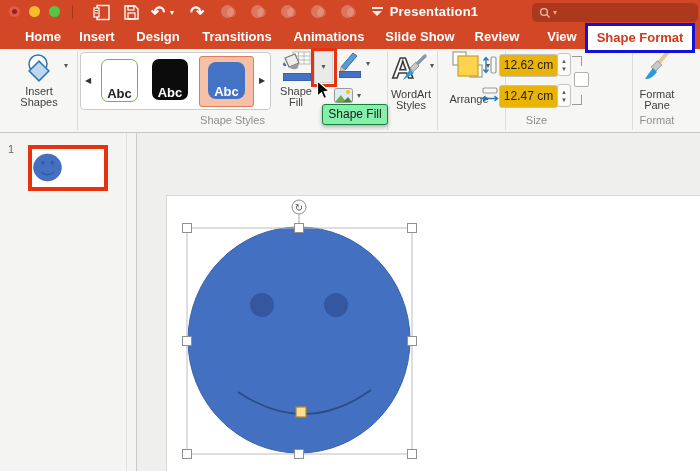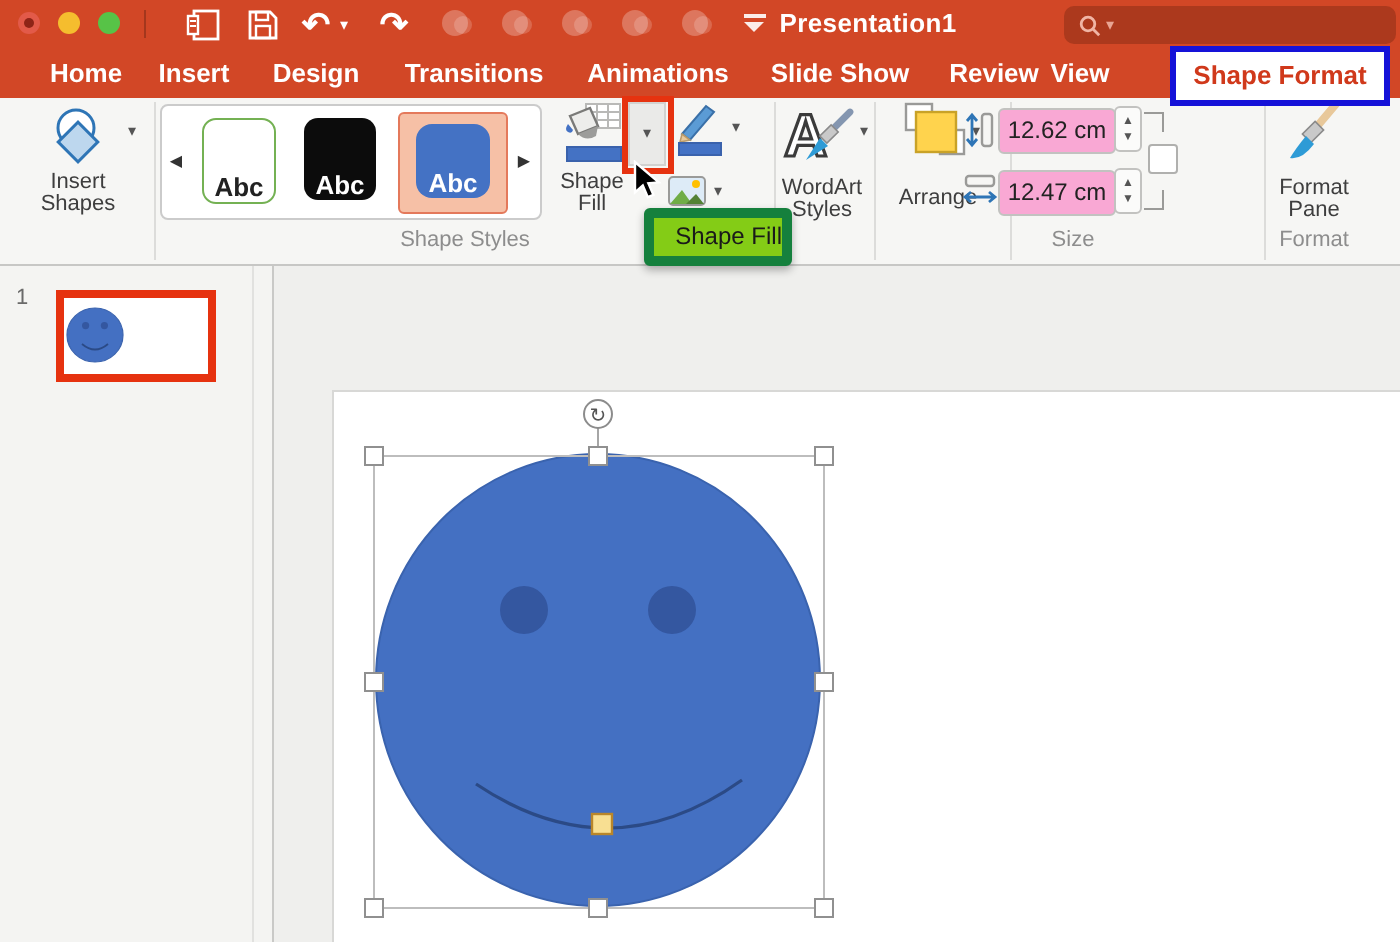--- a/index.html
+++ b/index.html
@@ -36,28 +36,28 @@
   .caret{font-size:8px;color:#555;line-height:8px;}
   
   #gallery{left:80px;top:52px;width:189px;height:56px;background:#fff;border:1px solid #CBCBCB;border-radius:4px;}
   .gal-arrow{top:52px;height:56px;width:16px;display:flex;align-items:center;justify-content:center;font-size:8px;color:#333;}
   .thumb{font-size:13px;font-weight:700;display:flex;align-items:flex-end;justify-content:center;}
   #thumb-green{left:101px;top:59px;width:35px;height:41px;background:#fff;border:1.5px solid #74B153;border-radius:7px;color:#222;}
   #thumb-black{left:152px;top:59px;width:36px;height:41px;background:#0C0C0C;border-radius:7px;color:#fff;}
   #thumb-sel-wrap{left:199px;top:56px;width:53px;height:49px;background:#F6C0A6;border:1.5px solid #E4795B;border-radius:3px;}
   #thumb-blue{left:208px;top:62px;width:37px;height:37px;background:#4472C4;border-radius:8px;color:#fff;z-index:2;}
   
-  .spinfield{width:57px;height:21px;background:#f9a8d4;border:1px solid #C2C2C0;border-radius:3px;
+  .spinfield{width:57px;height:21px;background:#eab308;border:1px solid #C2C2C0;border-radius:3px;
       font-size:12px;color:#222;text-align:center;line-height:21px;}
   .stepper{width:14px;height:23px;background:#FBFBFA;border:1px solid #C2C2C0;border-radius:3px;
       display:flex;flex-direction:column;align-items:center;justify-content:center;font-size:6px;color:#555;line-height:8px;}
   .bracket{width:9px;height:9px;}
   
-  #tooltip{left:322px;top:104px;width:64px;height:19px;background:#84cc16;border:5px solid #15803d;border-radius:3px;
-      box-shadow:0 2px 4px rgba(0,0,0,0.3);font-size:12px;color:#1A1A1A;text-align:right;line-height:19px;z-index:50;}
+  #tooltip{left:322px;top:104px;width:64px;height:19px;background:#86efac;border:1px solid #15803d;border-radius:3px;
+      box-shadow:0 2px 4px rgba(0,0,0,0.3);font-size:12px;color:#1A1A1A;text-align:center;line-height:19px;z-index:50;}
   #red-box-dropdown{left:311px;top:48px;width:20px;height:33px;border:3px solid #E6320F;z-index:40;}
   #cursor{left:316px;top:80px;z-index:60;}
   
   #content-bg{left:0;top:133px;width:700px;height:338px;background:#EFEFED;}
   #thumb-panel{left:0;top:133px;width:137px;height:338px;background:#F4F4F2;border-right:1px solid #C9C9C7;box-sizing:border-box;}
   #panel-innerline{left:126px;top:133px;width:1px;height:338px;background:#E1E1DF;}
   #slide-number{left:2px;top:143px;width:18px;text-align:center;font-size:11px;color:#6A6A6A;}
   #red-box-thumb{left:28px;top:145px;width:72px;height:38px;border:4px solid #E6320F;background:#fff;z-index:5;}
   #slide{left:166px;top:195px;width:534px;height:276px;background:#fff;border-left:1px solid #D8D8D6;border-top:1px solid #D8D8D6;box-sizing:border-box;}
   #canvas-svg{left:137px;top:133px;z-index:10;}
@@ -121,21 +121,21 @@
   </div>
 
   <div class="abs" id="tabbar"></div>
   <div class="abs tab" style="left:43px;">Home</div>
   <div class="abs tab" style="left:97px;">Insert</div>
   <div class="abs tab" style="left:158px;">Design</div>
   <div class="abs tab" style="left:237px;">Transitions</div>
   <div class="abs tab" style="left:329px;">Animations</div>
   <div class="abs tab" style="left:420px;">Slide Show</div>
   <div class="abs tab" style="left:497px;">Review</div>
-  <div class="abs tab" style="left:540px;">View</div>
+  <div class="abs tab" style="left:562px;">View</div>
   <div class="abs" id="tab-active">Shape Format</div>
 
   <div class="abs" id="ribbon"></div>
 
   <div class="abs" style="left:8px;top:50px;width:62px;height:80px;">
     <svg class="abs" style="left:14px;top:3px;" width="36" height="32" viewBox="0 0 36 32">
       <circle cx="16" cy="11" r="9" fill="#fff" stroke="#2E75B6" stroke-width="1.5"></circle>
       <rect x="10" y="11" width="14" height="14" transform="rotate(45 17 18)" fill="#BDD7EE" stroke="#2E75B6" stroke-width="1.5"></rect>
     </svg>
     <span class="abs caret" style="left:56px;top:12px;">▾</span>

